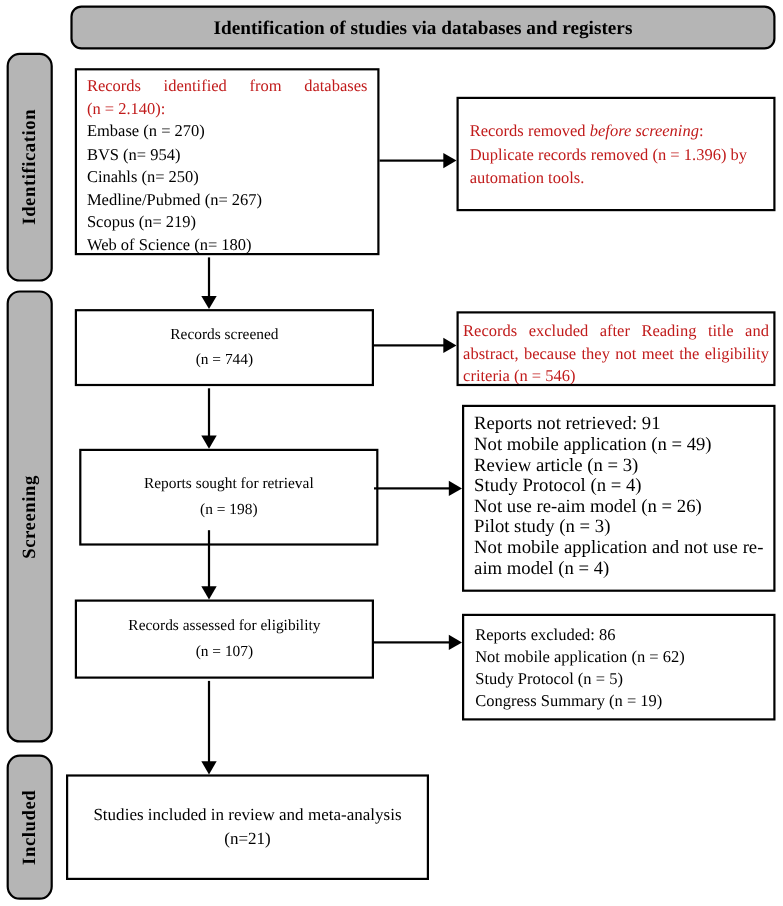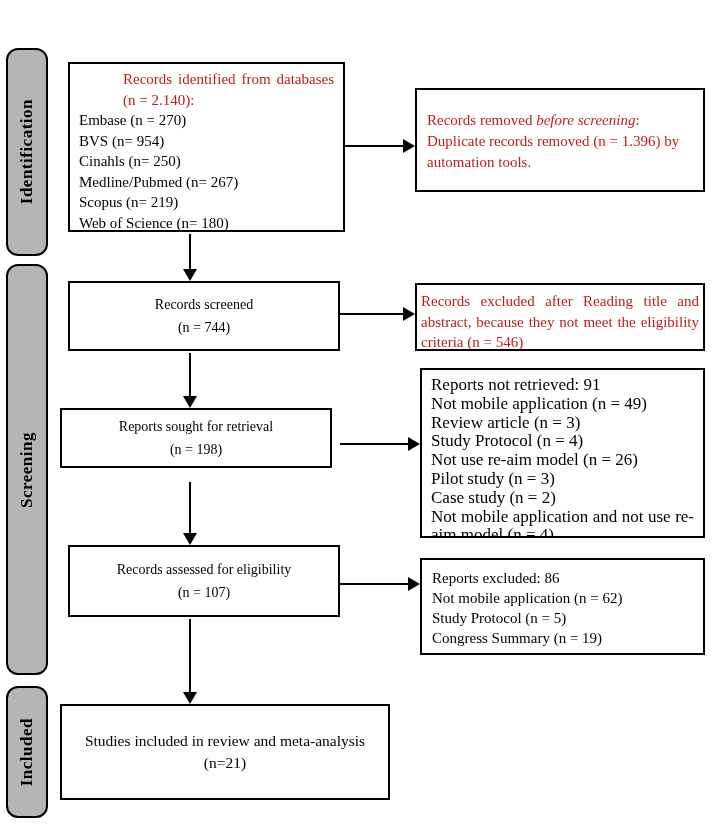--- a/index.html
+++ b/index.html
@@ -43,41 +43,44 @@
     background:#fff;
     border:2px solid #000;
     box-sizing:border-box;
     overflow:hidden;
   }
   .centered{
     display:flex;flex-direction:column;align-items:center;justify-content:center;
     text-align:center;font-size:14px;line-height:23px;
   }
   .listbox{font-size:15px;line-height:20.5px;padding:5px 9px;}
-  .red{color:var(--red);margin-left:44px;}
+  .red{color:var(--red);}
   .jline{text-align:justify;text-align-last:justify;}
   .jpara{text-align:justify;}
   .sidebox-red{font-size:15px;line-height:21px;padding:20px 10px;color:var(--red);}
   .sidebox-black{font-size:17px;line-height:18.8px;padding:6px 9px;}
   .sidebox-black .ln{text-align:justify;}
   
   .varrow{position:absolute;width:14px;}
   .varrow .vline{position:absolute;left:6px;top:0;bottom:9px;width:2px;background:#000;}
   .varrow .vhead{position:absolute;left:0;bottom:0;width:0;height:0;
     border-left:7px solid transparent;border-right:7px solid transparent;border-top:12px solid #000;}
   .harrow{position:absolute;height:14px;}
   .harrow .hline{position:absolute;top:6px;left:0;right:9px;height:2px;background:#000;}
   .harrow .hhead{position:absolute;right:0;top:0;width:0;height:0;
     border-top:7px solid transparent;border-bottom:7px solid transparent;border-left:12px solid #000;}
 </style>
 </head>
 <body>
 
 <div id="canvas">
 
+  <div class="banner">
+    <span>Identification of studies via databases and registers</span>
+  </div>
 
   <div class="phase" style="top:48px;height:208px;">
     <span class="vtext">Identification</span>
   </div>
   <div class="phase" style="top:264px;height:411px;">
     <span class="vtext">Screening</span>
   </div>
   <div class="phase" style="top:686px;height:132px;">
     <span class="vtext">Included</span>
   </div>
@@ -102,33 +105,32 @@
 
   <div class="node centered" style="left:68px;top:281px;width:272px;height:70px;">
     <div>Records screened</div>
     <div>(n = 744)</div>
   </div>
 
   <div class="node sidebox-red jpara" style="left:415px;top:283px;width:290px;height:68px;padding:6px 4px;line-height:20.5px;">
     <div class="jpara">Records excluded after Reading title and abstract, because they not meet the eligibility criteria (n = 546)</div>
   </div>
 
-  <div class="node centered" style="left:60px;top:408px;width:272px;height:60px;">
+  <div class="node centered" style="left:72px;top:408px;width:272px;height:88px;">
     <div>Reports sought for retrieval</div>
     <div>(n = 198)</div>
   </div>
 
   <div class="node sidebox-black" style="left:420px;top:368px;width:285px;height:170px;">
     <div class="ln">Reports not retrieved: 91</div>
     <div class="ln">Not mobile application (n = 49)</div>
     <div class="ln">Review article (n = 3)</div>
     <div class="ln">Study Protocol (n = 4)</div>
     <div class="ln">Not use re-aim model (n = 26)</div>
     <div class="ln">Pilot study (n = 3)</div>
-    <div class="ln">Case study (n = 2)</div>
     <div class="ln">Not mobile application and not use re-aim model (n = 4)</div>
   </div>
 
   <div class="node centered" style="left:68px;top:545px;width:272px;height:72px;">
     <div>Records assessed for eligibility</div>
     <div>(n = 107)</div>
   </div>
 
   <div class="node sidebox-black" style="left:420px;top:558px;width:285px;height:97px;font-size:15px;line-height:20px;padding:8px 10px;">
     <div class="ln">Reports excluded: 86</div>

